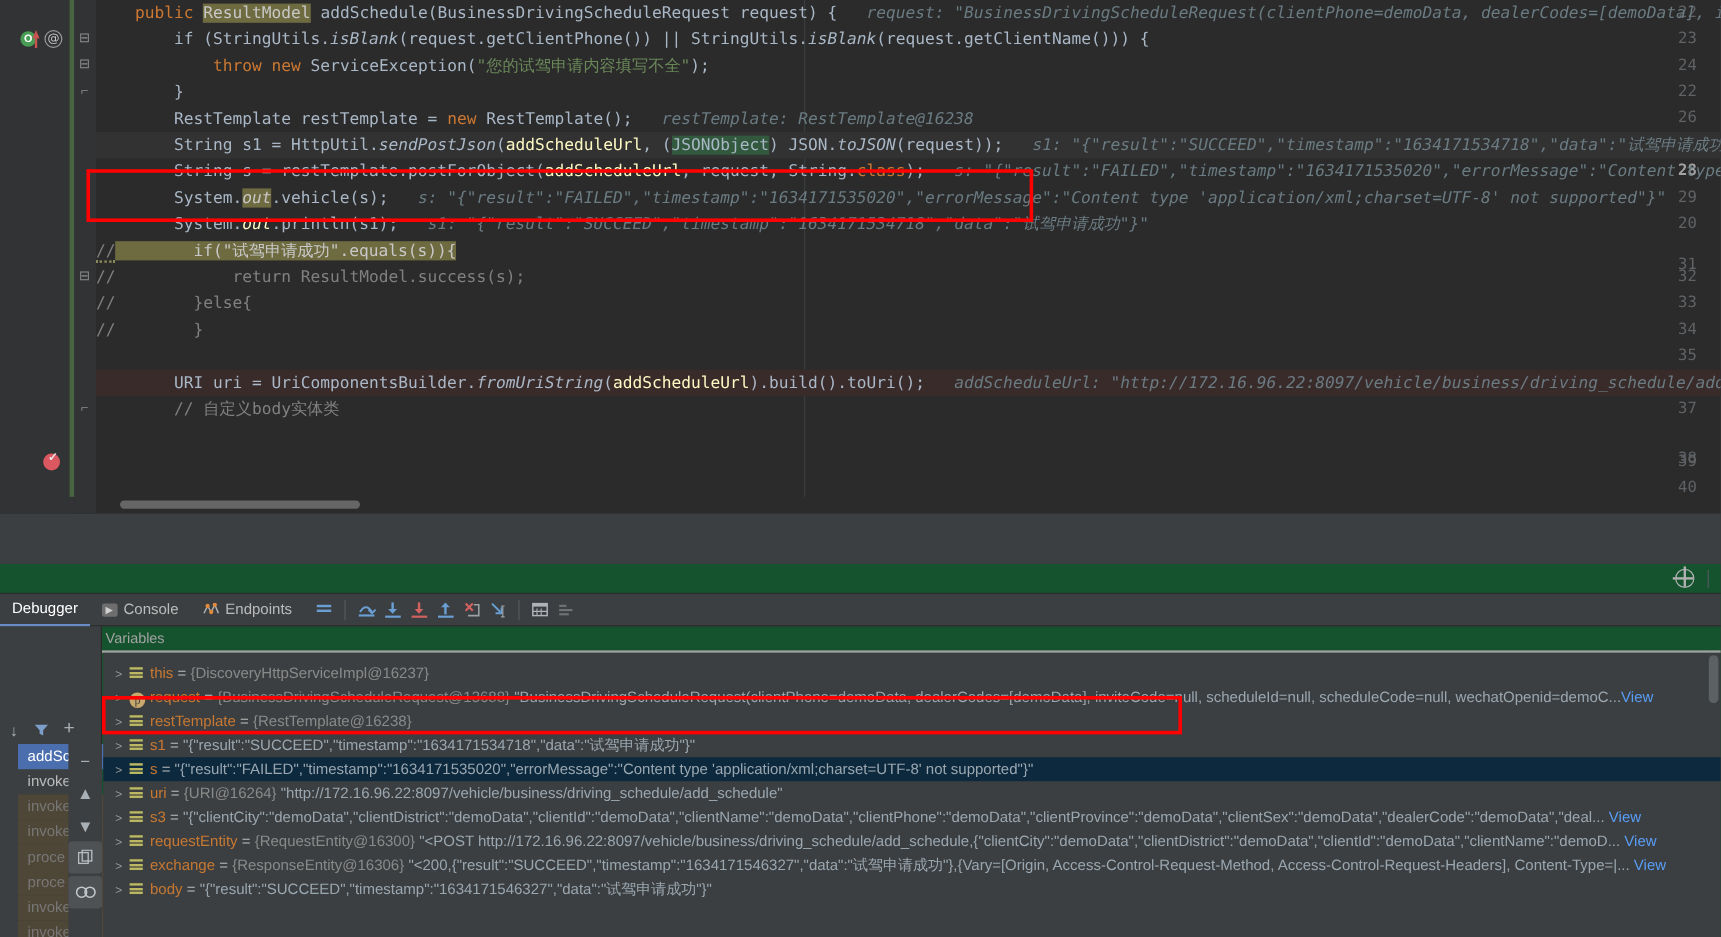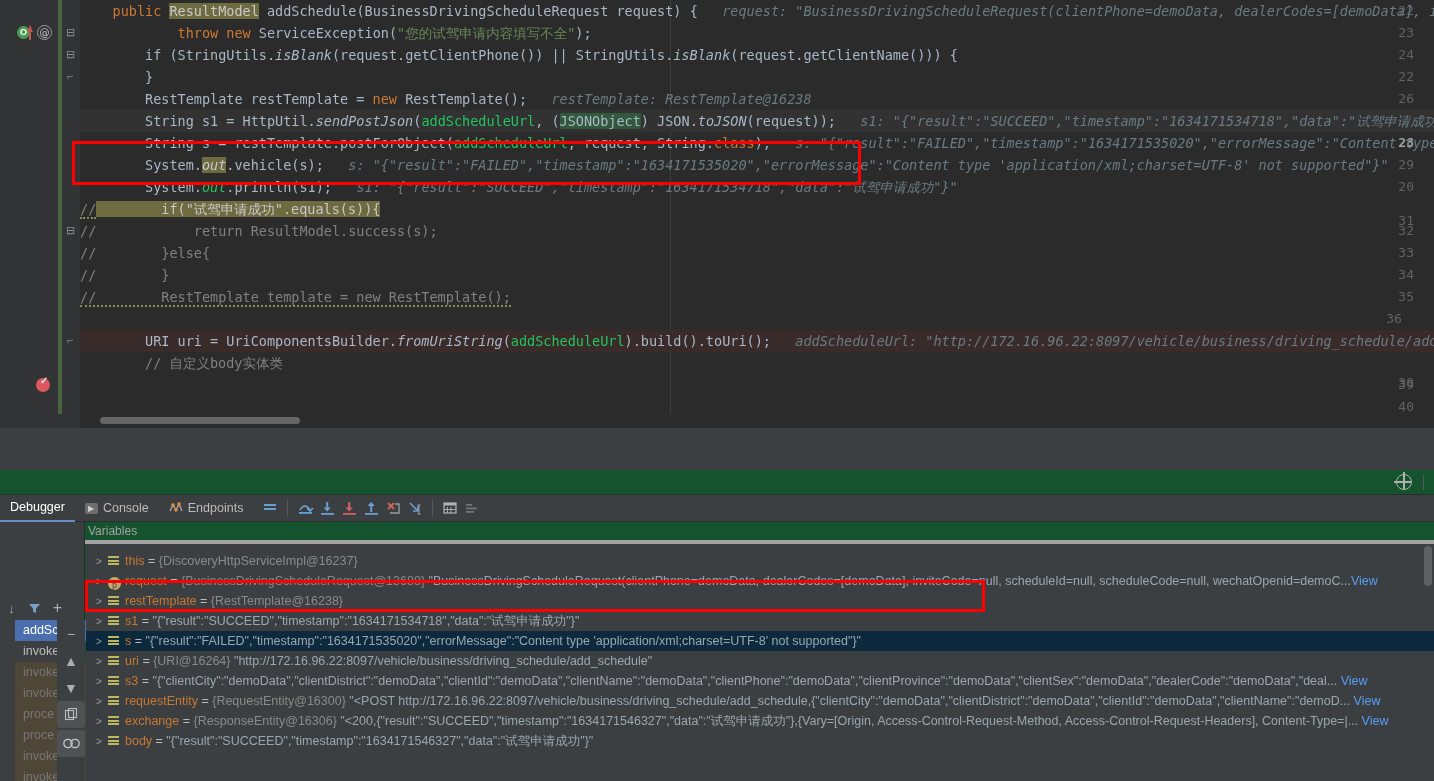--- a/index.html
+++ b/index.html
@@ -41,21 +41,21 @@
     position: absolute; right: 20px; width: 40px; text-align: right;
     font-family: "DejaVu Sans Mono", monospace; font-size: 13px;
     color: #606366; height: 22px; line-height: 22px;
   }
   .ln.cur { color: #a4a3a3; font-weight: bold; }
 
   
   .kw { color: #cc7832; }
   .str { color: #6a8759; }
   .cmt { color: #808080; }
-  .fld { color: #22c55e; }
+  .fld { color: #fef9c3; }
   .ital { font-style: italic; }
   .hint { color: #6a7b82; font-style: italic; }
   .plain { color: #a9b7c6; }
   .ident-hl { background: #32593d; }
   .search-hl { background: #6e6b41; color:#c8c8c8; }
 
   .line-exec { background: #3a2b2b; }
   .line-cur { background: #323232; }
 
   
@@ -127,21 +127,21 @@
   .dtab.active { color: #ffffff; border-bottom: 2px solid #6a8cc7; }
   .tb-sep { width:1px; height:17px; background:#55595b; margin:0 6px; }
   .tb-ico { width: 22px; height: 27px; display:flex; align-items:center; justify-content:center; }
 
   .frames-col {
     position: absolute; left: 0; top: 52px; width: 85px; bottom: 0;
     background: #3c3f41; border-right: 1px solid #2b2b2b;
   }
   .subtabs {
     position: absolute; left: 0; top: 52px; width: 1434px; height: 22px;
-    display:flex; align-items:center; border-bottom: 4px solid #a3a3a3;
+    display:flex; align-items:center; border-bottom: 2px solid #a3a3a3;
   }
   .subtab { font-size: 12px; color: #a3a3a3; padding: 0 8px; line-height: 21px; }
   .subtab.sel { color:#d0d0d0; border-bottom: 2px solid #6a8cc7; }
 
   .frame-toolbar {
     position: absolute; left: 0; top: 74px; width: 85px; height: 24px;
     display: flex; align-items: center;
   }
   .ftb { width: 23px; height: 22px; display:flex; align-items:center; justify-content:center;
          color: #a9b0b5; font-size: 13px; }
@@ -257,24 +257,24 @@
     <div class="ln" style="top:330px;">37</div>
     <div class="ln" style="top:372px;">38</div>
     <div class="ln" style="top:374px;">39</div>
     <div class="ln" style="top:396px;">40</div>
 
     <div class="code-area">
 
 
       <div class="line"><span class="plain">    </span><span class="kw">public</span><span class="plain"> </span><span class="search-hl">ResultModel</span><span class="plain"> </span><span class="plain">addSchedule</span><span class="plain">(BusinessDrivingScheduleRequest request) {</span><span class="hint">   </span><span class="hint">request: "BusinessDrivingScheduleRequest(clientPhone=demoData, dealerCodes=[demoData], invit</span></div>
 
+      <div class="line"><span class="plain">        if (StringUtils.</span><span class="ital">isBlank</span><span class="plain">(request.getClientPhone()) || StringUtils.</span><span class="ital">isBlank</span><span class="plain">(request.getClientName())) {</span></div>
+
       <div class="line"><span class="plain">            </span><span class="kw">throw</span><span class="plain"> </span><span class="kw">new</span><span class="plain"> ServiceException(</span><span class="str">"您的试驾申请内容填写不全"</span><span class="plain">);</span></div>
 
-      <div class="line"><span class="plain">        if (StringUtils.</span><span class="ital">isBlank</span><span class="plain">(request.getClientPhone()) || StringUtils.</span><span class="ital">isBlank</span><span class="plain">(request.getClientName())) {</span></div>
-
       <div class="line"><span class="plain">        }</span></div>
 
       <div class="line"><span class="plain">        RestTemplate restTemplate = </span><span class="kw">new</span><span class="plain"> RestTemplate();</span><span class="hint">   </span><span class="hint">restTemplate: RestTemplate@16238</span></div>
 
       <div class="line line-cur"><span class="plain">        String s1 = HttpUtil.</span><span class="ital">sendPostJson</span><span class="plain">(</span><span class="fld">addScheduleUrl</span><span class="plain">, (</span><span class="ident-hl">JSONObject</span><span class="plain">) JSON.</span><span class="ital">toJSON</span><span class="plain">(request));</span><span class="hint">   </span><span class="hint">s1: "{"result":"SUCCEED","timestamp":"1634171534718","data":"试驾申请成功"}"</span></div>
 
       <div class="line"><span class="plain">        String s = restTemplate.postForObject(</span><span class="fld">addScheduleUrl</span><span class="plain">, request, String.</span><span class="kw">class</span><span class="plain">);</span><span class="hint">   </span><span class="hint">s: "{"result":"FAILED","timestamp":"1634171535020","errorMessage":"Content type 'ap</span></div>
 
       <div class="line"><span class="plain">        System.</span><span class="fld ital search-hl">out</span><span class="plain">.vehicle(s);</span><span class="hint">   </span><span class="hint">s: "{"result":"FAILED","timestamp":"1634171535020","errorMessage":"Content type 'application/xml;charset=UTF-8' not supported"}"</span></div>
 
@@ -282,21 +282,20 @@
 
       <div class="line"><span class="cmt squiggle">//</span><span class="search-hl">        if("试驾申请成功".equals(s)){</span></div>
 
       <div class="line"><span class="cmt">//            return ResultModel.success(s);</span></div>
 
       <div class="line"><span class="cmt">//        }else{</span></div>
 
 
       <div class="line"><span class="cmt">//        }</span></div>
 
-      <div class="line"><span class="cmt squiggle">//        RestTemplate template = new RestTemplate();</span></div>
 
       <div class="line"><span class="plain"> </span></div>
 
       <div class="line line-exec"><span class="plain">        URI uri = UriComponentsBuilder.</span><span class="ital">fromUriString</span><span class="plain">(</span><span class="fld">addScheduleUrl</span><span class="plain">).build().toUri();</span><span class="hint">   </span><span class="hint">addScheduleUrl: "http://172.16.96.22:8097/vehicle/business/driving_schedule/add_sch</span></div>
 
       <div class="line"><span class="cmt">        // 自定义body实体类</span></div>
 
       <div class="ed-hscroll" style="left:20px;"></div>
     </div>
   </div>

